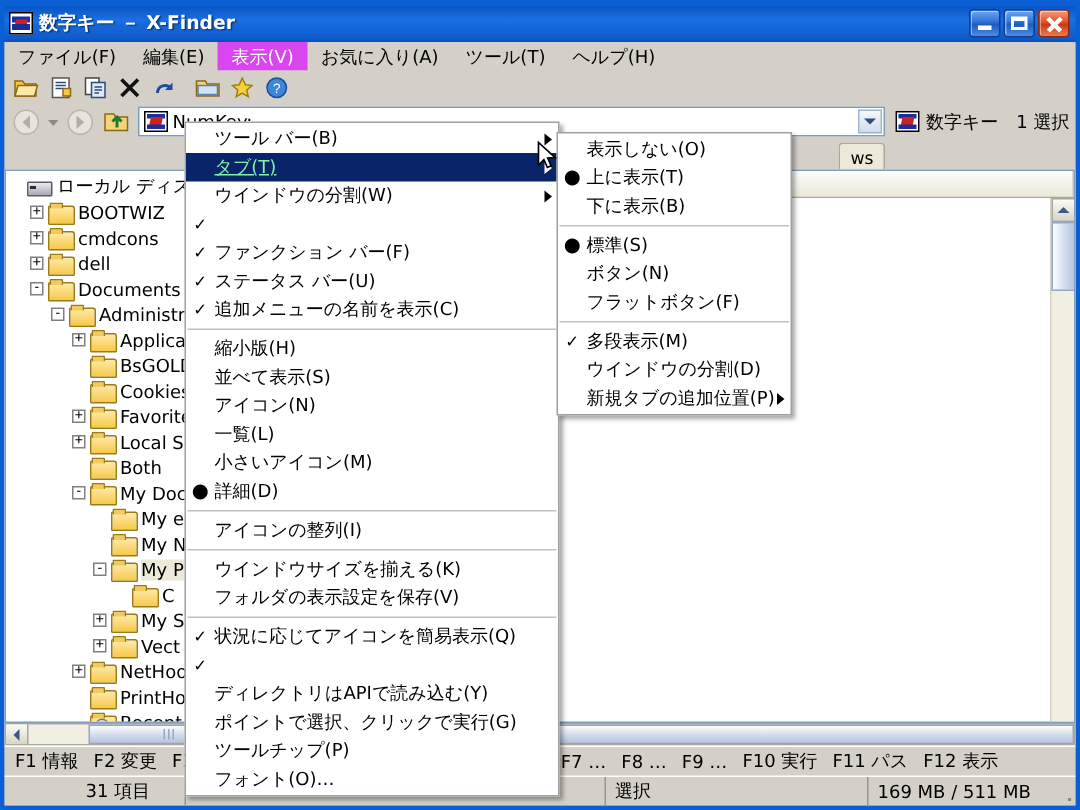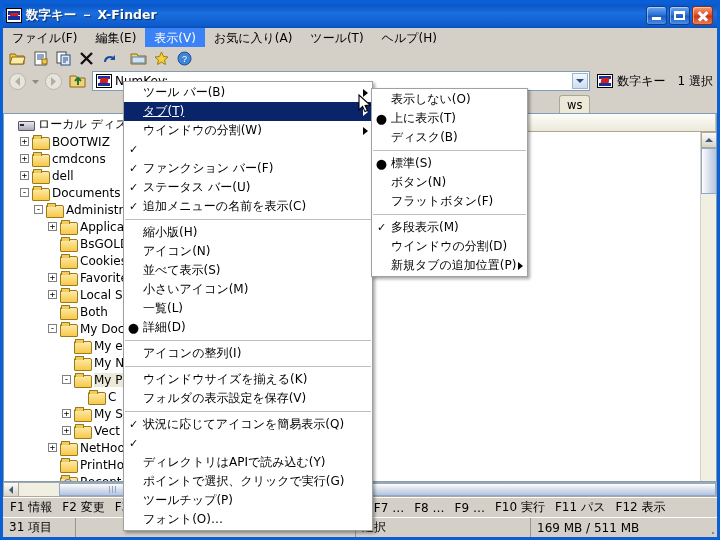--- a/index.html
+++ b/index.html
@@ -68,21 +68,21 @@
     flex:1; background:#d4d0c8; display:flex; flex-direction:column;
     position:relative; overflow:hidden;
   }
 
   
   .menubar { height:19px; flex:0 0 19px; display:flex; align-items:stretch; background:#d4d0c8; }
   .menu-item {
     padding:1px 9px 0 9px; display:flex; align-items:center;
     font-size:12px; color:#000; white-space:nowrap;
   }
-  .menu-item.active { background:#3b82f6; color:#fff; }
+  .menu-item.active { background:#d946ef; color:#fff; }
 
   
   .toolbar-row1 { height:22px; flex:0 0 22px; display:flex; align-items:center; background:#d4d0c8; padding-left:3px; }
   .tool-ico { width:23px; height:21px; display:flex; align-items:center; justify-content:center; position:relative; }
   .toolbar-row2 { height:24px; flex:0 0 24px; display:flex; align-items:center; background:#d4d0c8; padding-left:3px; gap:1px; }
 
   .addr-combo {
     height:20px; flex:1; min-width:0; margin:0 2px 0 2px;
     background:#fff; border:1px solid #7f9db9; display:flex; align-items:center;
     position:relative;
@@ -226,39 +226,39 @@
   
   .statusbar {
     height:20px; flex:0 0 20px; background:#d4d0c8;
     display:flex; align-items:stretch; font-size:12px;
     border-top:1px solid #fff;
   }
   .st-cell {
     display:flex; align-items:center; padding:0 6px;
     border-left:1px solid #9a968c;
   }
-  .st-cell:first-child { border-left:none; }
+  .st-cell:first-child { border-left:none;margin-left:48px; }
   .st-grip {
     margin-left:auto; width:16px; display:flex; align-items:flex-end; justify-content:flex-end;
     padding:0 2px 2px 0;
   }
   .st-grip span { display:block; width:2px; height:2px; background:#8a867c; margin:1px; }
 
   
   .popup {
     position:absolute; background:#fff;
     border:1px solid #a0a0a0;
     box-shadow: 2px 2px 3px rgba(0,0,0,.35);
     padding:1px 0; z-index:50;
   }
   .mrow {
     height:19px; display:flex; align-items:center;
     font-size:12px; white-space:nowrap; padding-right:6px; position:relative;
   }
-  .mrow.hl { background:#0a246a; color:#ffffff;text-decoration:underline; }
+  .mrow.hl { background:#0a246a; color:#86efac;text-decoration:underline; }
   .mmark {
     width:19px; flex:0 0 19px; display:flex; align-items:center; justify-content:center;
     font-size:11px; line-height:1;
   }
   .mlabel { flex:1; }
   .msub {
     position:absolute; right:4px; top:50%; transform:translateY(-50%);
     border-top:4px solid transparent; border-bottom:4px solid transparent;
     border-left:5px solid #000;
   }
@@ -695,33 +695,33 @@
           <span class="mmark chk">✓</span>
           <span class="mlabel">追加メニューの名前を表示(C)</span>
         </div>
         <div class="msep"></div>
         <div class="mrow">
           <span class="mmark"></span>
           <span class="mlabel">縮小版(H)</span>
         </div>
         <div class="mrow">
           <span class="mmark"></span>
+          <span class="mlabel">並べて表示(S)</span>
+        </div>
+        <div class="mrow">
+          <span class="mmark"></span>
           <span class="mlabel">アイコン(N)</span>
         </div>
         <div class="mrow">
           <span class="mmark"></span>
-          <span class="mlabel">並べて表示(S)</span>
+          <span class="mlabel">一覧(L)</span>
         </div>
         <div class="mrow">
           <span class="mmark"></span>
           <span class="mlabel">小さいアイコン(M)</span>
-        </div>
-        <div class="mrow">
-          <span class="mmark"></span>
-          <span class="mlabel">一覧(L)</span>
         </div>
         <div class="mrow">
           <span class="mmark dot">●</span>
           <span class="mlabel">詳細(D)</span>
         </div>
         <div class="msep"></div>
         <div class="mrow">
           <span class="mmark"></span>
           <span class="mlabel">アイコンの整列(I)</span>
         </div>
@@ -764,21 +764,21 @@
         <div class="mrow">
           <span class="mmark"></span>
           <span class="mlabel">表示しない(O)</span>
         </div>
         <div class="mrow">
           <span class="mmark dot">●</span>
           <span class="mlabel">上に表示(T)</span>
         </div>
         <div class="mrow">
           <span class="mmark"></span>
-          <span class="mlabel">ディスク(B)</span>
+          <span class="mlabel">下に表示(B)</span>
         </div>
         <div class="msep"></div>
         <div class="mrow">
           <span class="mmark dot">●</span>
           <span class="mlabel">標準(S)</span>
         </div>
         <div class="mrow">
           <span class="mmark"></span>
           <span class="mlabel">ボタン(N)</span>
         </div>

